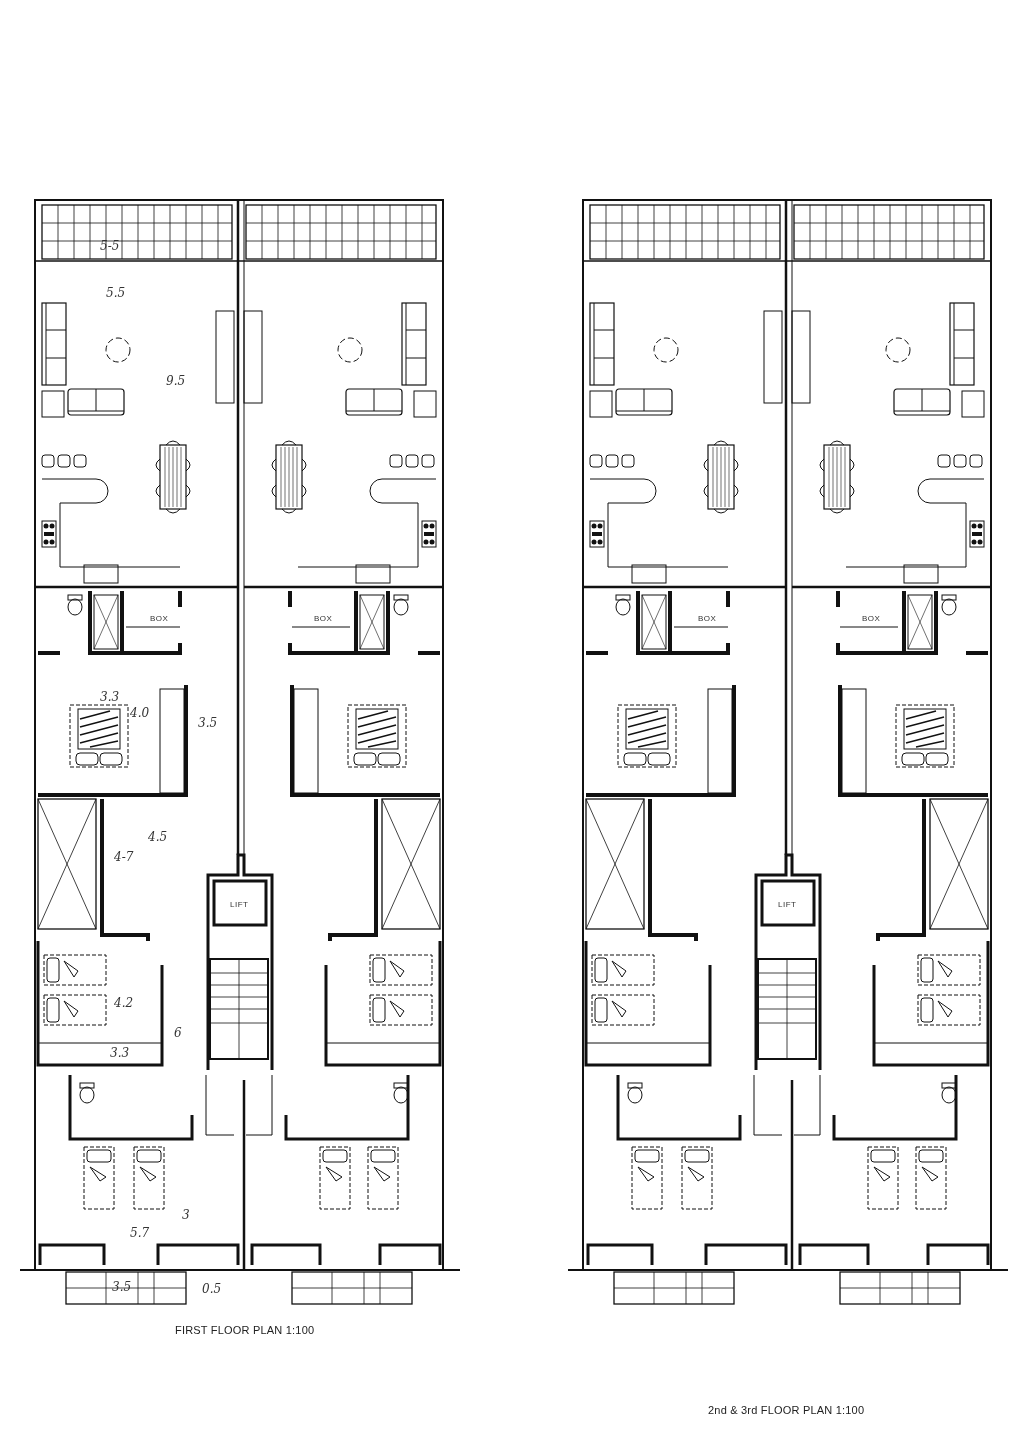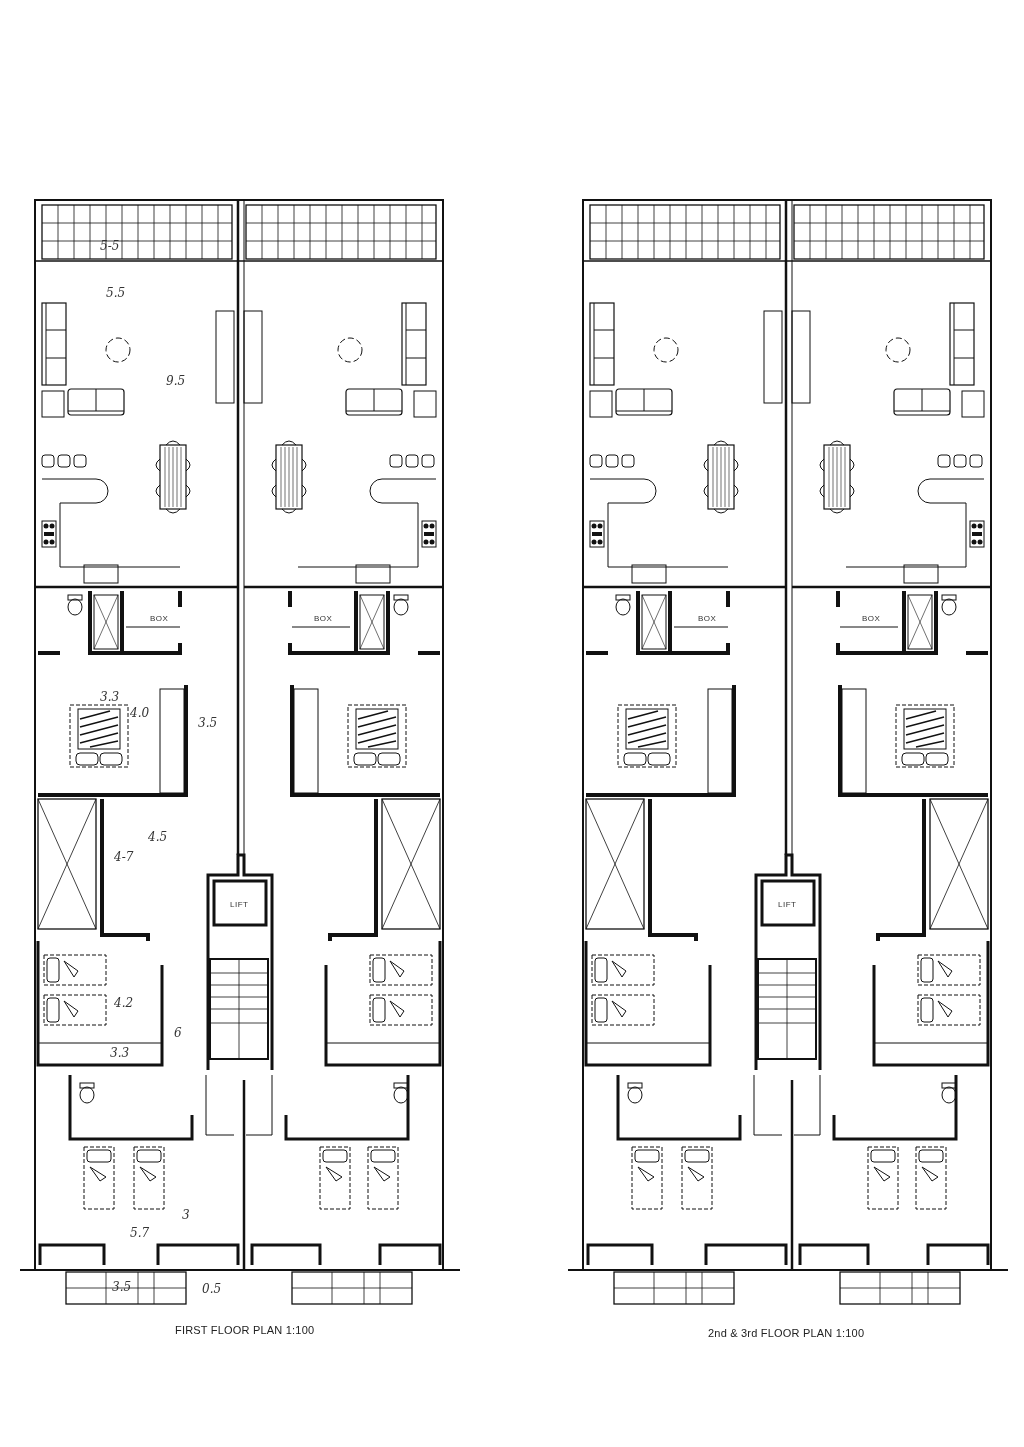--- a/index.html
+++ b/index.html
@@ -234,13 +234,13 @@
   </g>
 
   <g transform="translate(578,195)">
     <use href="#plan"></use>
     <text class="room-label" x="120" y="426">BOX</text>
     <text class="room-label" x="284" y="426">BOX</text>
   </g>
 </svg>
 
 <div class="caption" style="left:148px;top:1324px;padding-left:27px;">FIRST FLOOR PLAN 1:100</div>
-<div class="caption" style="left:708px;top:1327px;">2nd &amp; 3rd  FLOOR PLAN 1:100</div>
+<div class="caption" style="left:708px;top:1404px;">2nd &amp; 3rd  FLOOR PLAN 1:100</div>
 
 </body></html>

